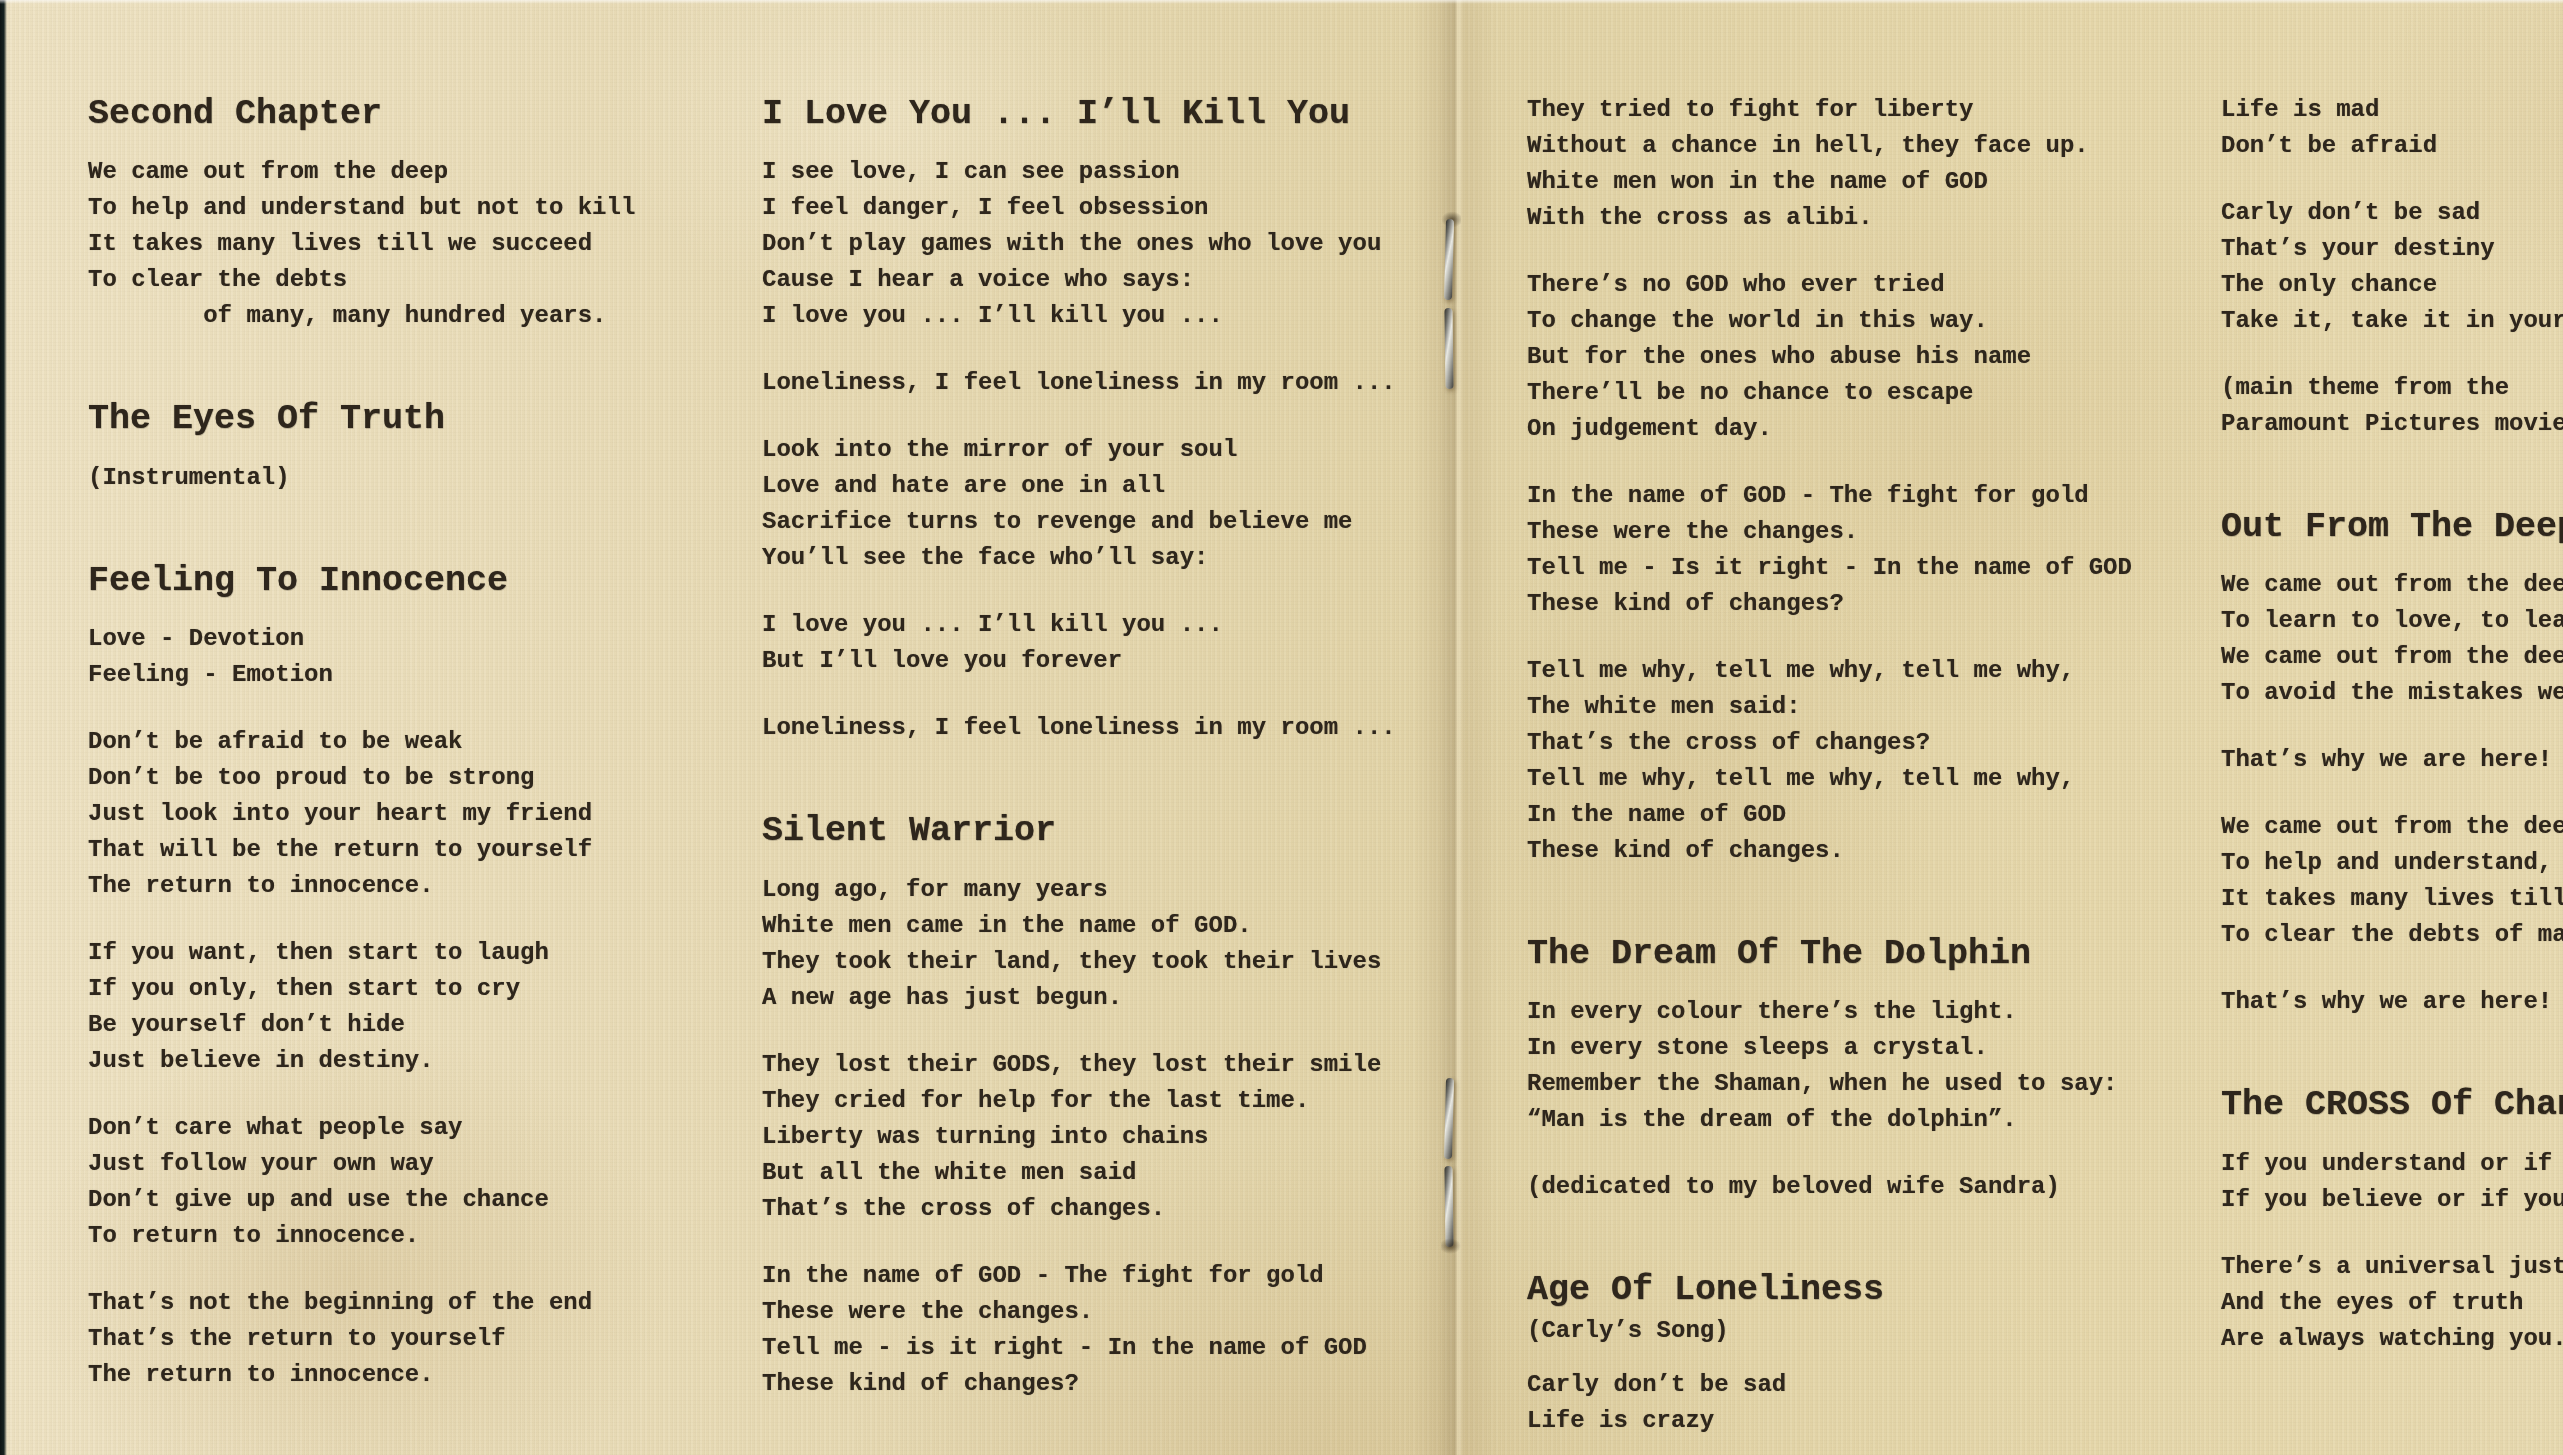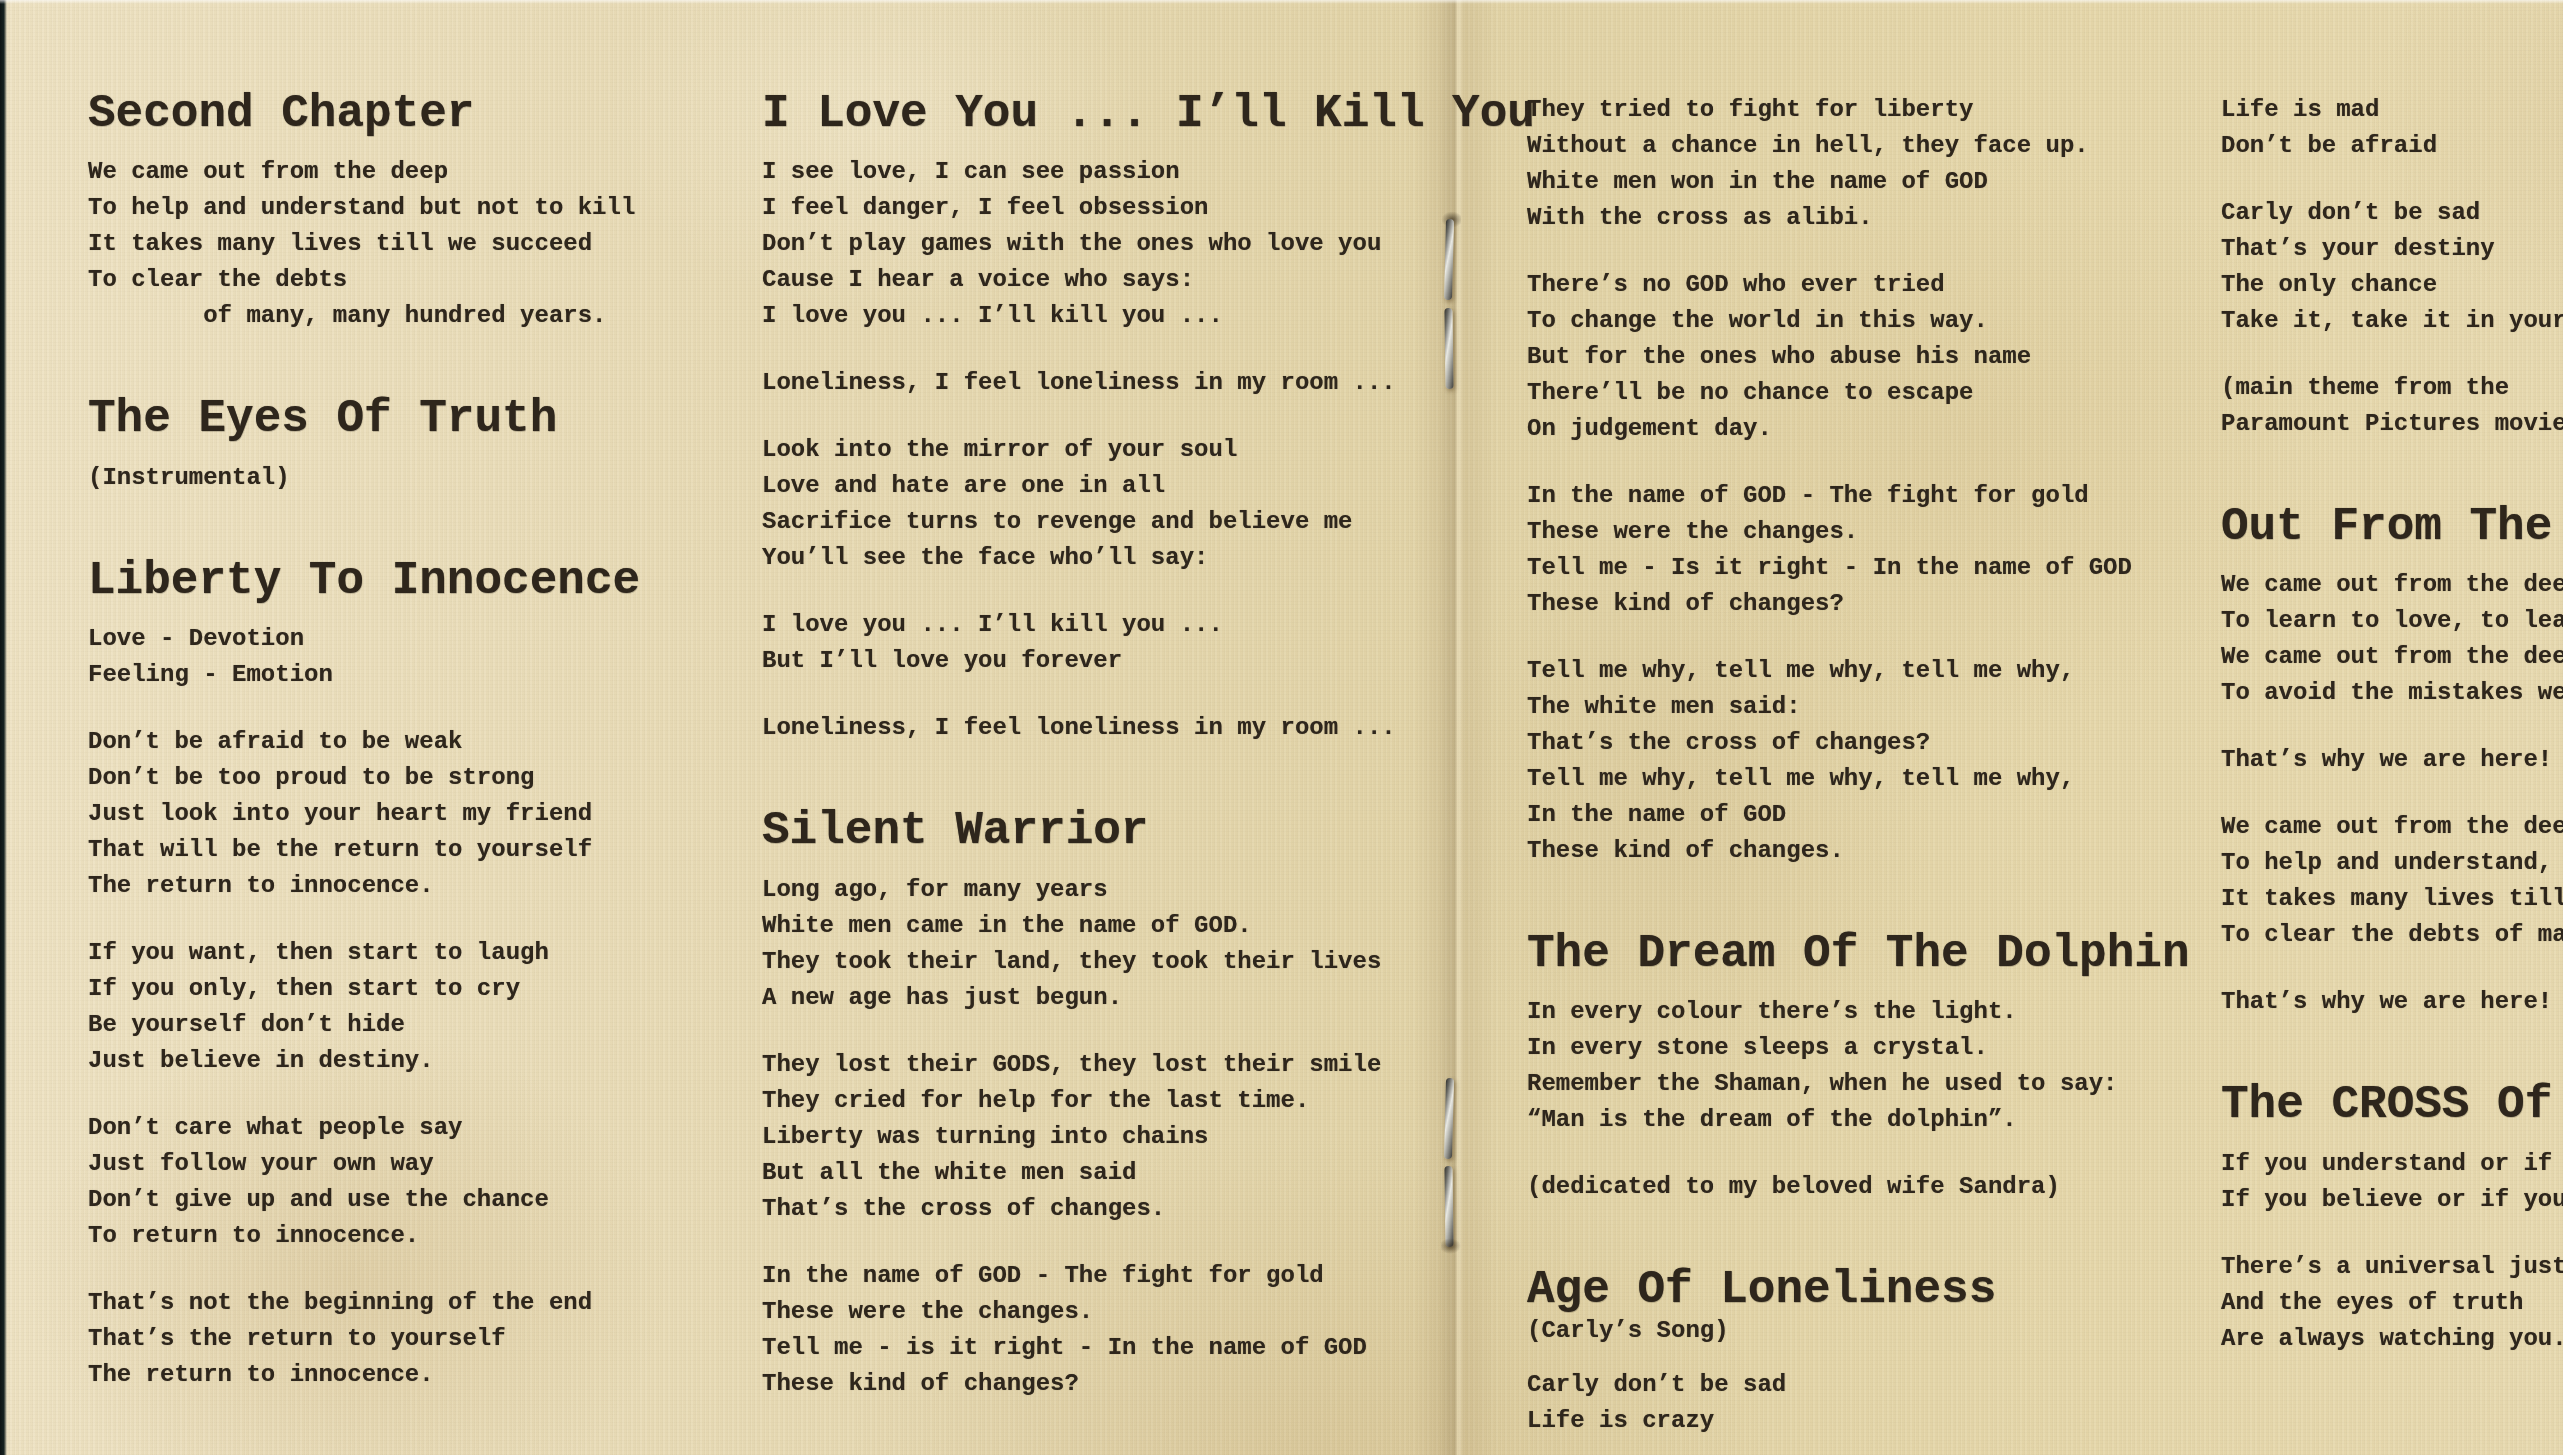--- a/index.html
+++ b/index.html
@@ -69,21 +69,21 @@
   .column:nth-child(1){left:88px;}
   .column:nth-child(2){left:762px;}
   .column:nth-child(3){left:1527px;}
   .column:nth-child(4){left:2221px;}
   .block{margin-top:31px;}
   .block:first-child{margin-top:0;}
   .block.title{margin-top:63px;}
   .block.title:first-child{margin-top:0;}
   .title + .stanza{margin-top:17.4px;}
   .title-text{
-    font-size:46px;font-weight:700;line-height:45px;white-space:pre;
+    font-size:35px;font-weight:700;line-height:45px;white-space:pre;
     text-shadow:0 0 1px rgba(46,38,28,0.55), 0.5px 0.5px 0 rgba(46,38,28,0.18);
   }
   .subtitle,.line{
     font-size:24px;font-weight:700;line-height:36px;white-space:pre;
     text-shadow:0 0 0.8px rgba(46,38,28,0.5);
   }
 </style>
 </head>
 <body>
 
@@ -115,21 +115,21 @@
         <div class="line">To clear the debts</div>
         <div class="line">        of many, many hundred years.</div>
       </div>
       <div class="block title">
         <div class="title-text">The Eyes Of Truth</div>
       </div>
       <div class="block stanza">
         <div class="line">(Instrumental)</div>
       </div>
       <div class="block title">
-        <div class="title-text">Liberty To Innocence</div>
+        <div class="title-text">Feeling To Innocence</div>
       </div>
       <div class="block stanza">
         <div class="line">Love - Devotion</div>
         <div class="line">Feeling - Emotion</div>
       </div>
       <div class="block stanza">
         <div class="line">Don’t be afraid to be weak</div>
         <div class="line">Don’t be too proud to be strong</div>
         <div class="line">Just look into your heart my friend</div>
         <div class="line">That will be the return to yourself</div>

